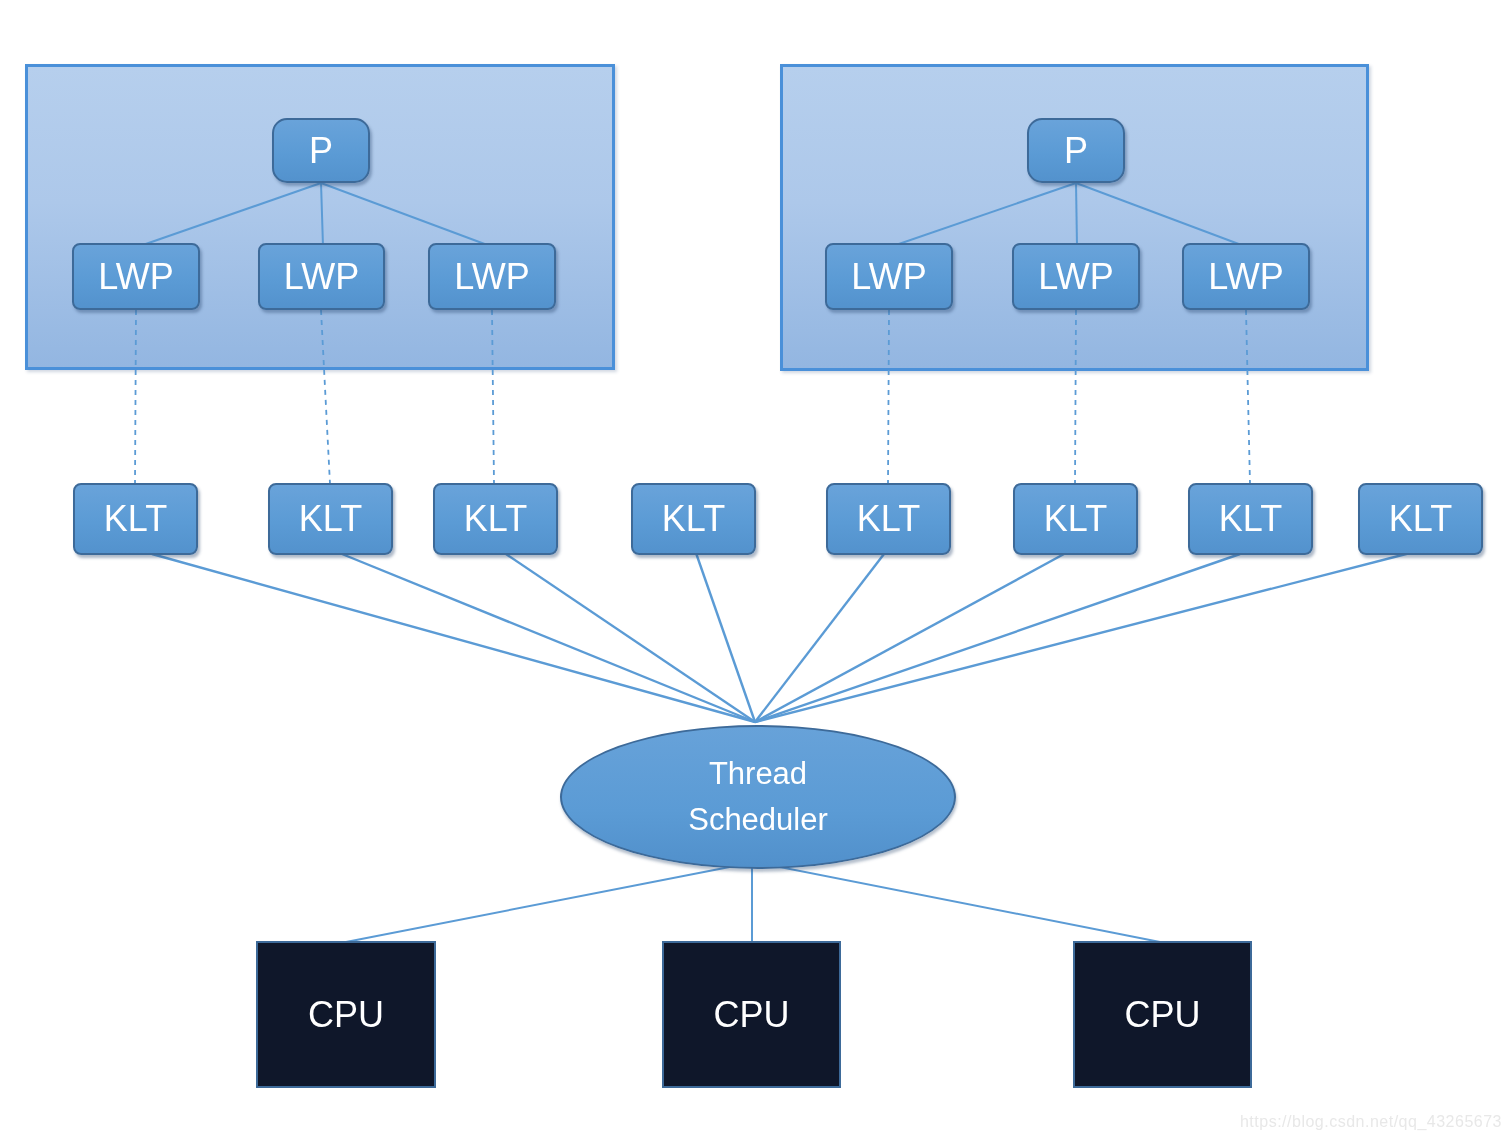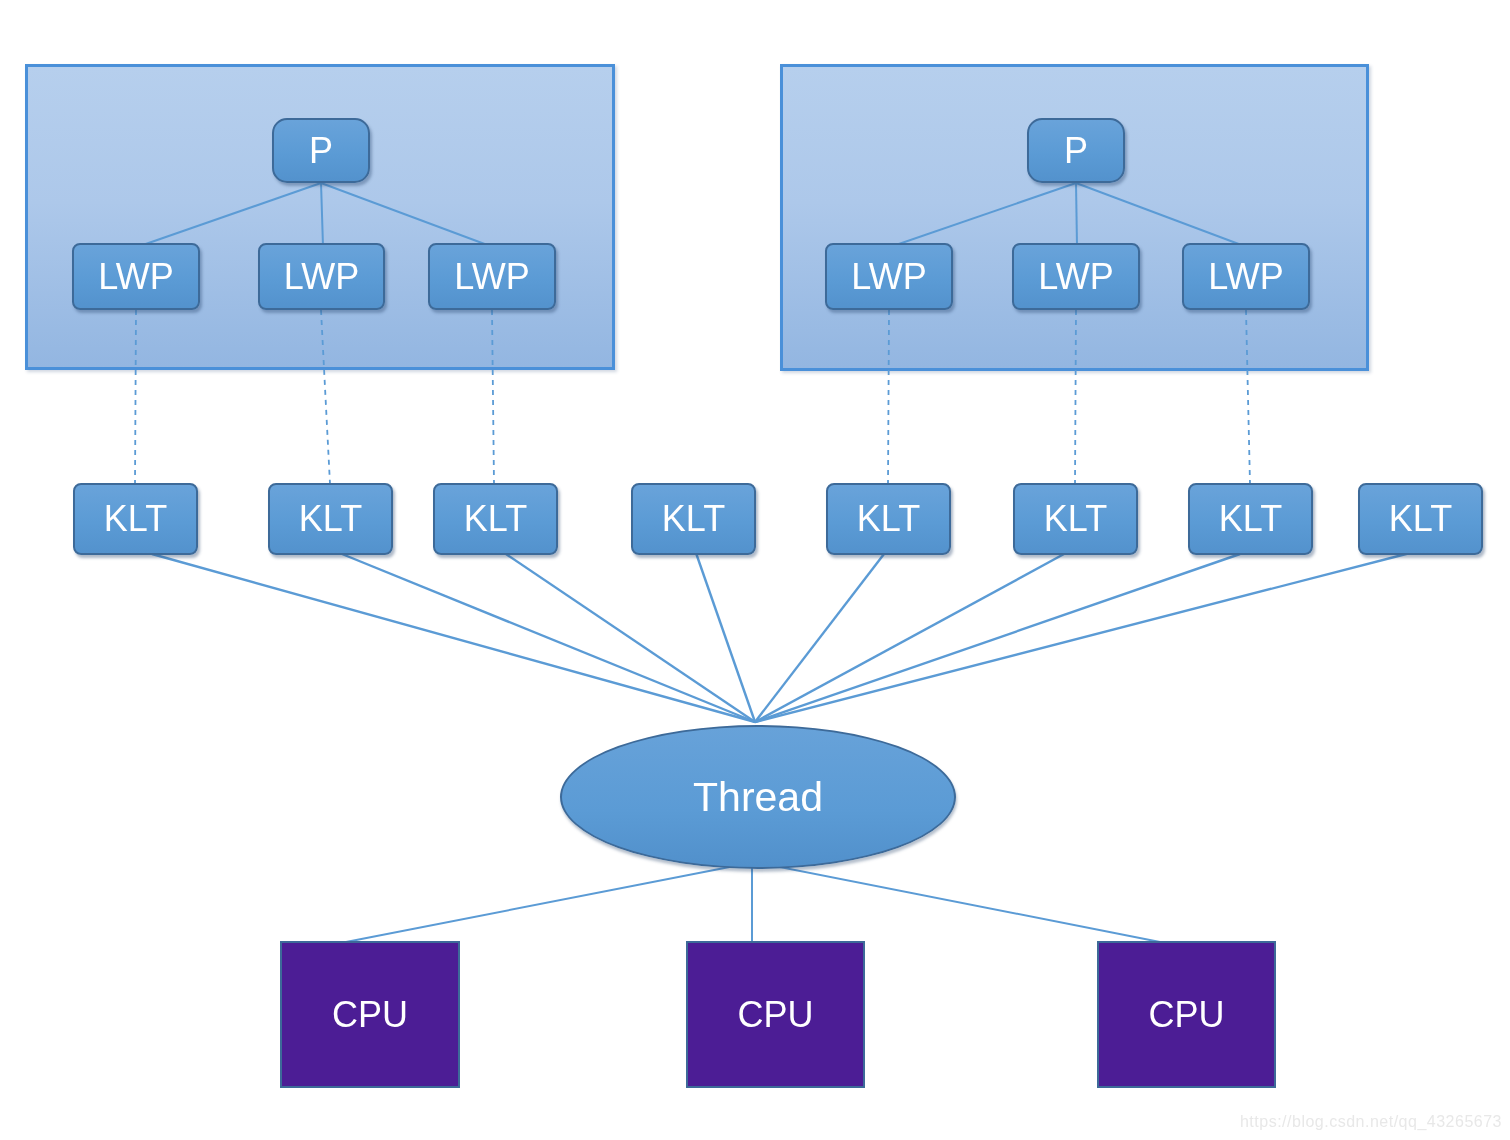--- a/index.html
+++ b/index.html
@@ -49,43 +49,42 @@
   
   .ellipse {
     position: absolute;
     left: 560px; top: 725px;
     width: 396px; height: 144px;
     background: linear-gradient(180deg, #67a2d9 0%, #5b9bd5 60%, #5190cb 100%);
     border: 2.5px solid #3d6a99;
     border-radius: 50%;
     box-sizing: border-box;
     color: #ffffff;
-    font-size: 41px;
+    font-size: 31px;
     line-height: 46px;
     display: flex;
     flex-direction: column;
     align-items: center;
     justify-content: center;
     text-align: center;
     box-shadow: 1px 3px 3px rgba(42, 72, 110, 0.35);
   }
   
   .cpu {
     position: absolute;
     top: 941px;
     width: 180px; height: 147px;
-    background: #4c1d95;
+    background: #0f172a;
     border: 2.5px solid #3d6a99;
     box-sizing: border-box;
     color: #ffffff;
     font-size: 36px;
     display: flex;
     align-items: center;
     justify-content: center;
-    margin-left: 24px;
   }
   .watermark {
     position: absolute;
     top: 1113px;
     right: 8px;
     font-size: 16px;
     letter-spacing: 0.5px;
     color: #e8e8e8;
   }
 </style>
@@ -151,20 +150,21 @@
   <div class="node" style="left:268px; top:483px; width:125px; height:72px;">KLT</div>
   <div class="node" style="left:433px; top:483px; width:125px; height:72px;">KLT</div>
   <div class="node" style="left:631px; top:483px; width:125px; height:72px;">KLT</div>
   <div class="node" style="left:826px; top:483px; width:125px; height:72px;">KLT</div>
   <div class="node" style="left:1013px; top:483px; width:125px; height:72px;">KLT</div>
   <div class="node" style="left:1188px; top:483px; width:125px; height:72px;">KLT</div>
   <div class="node" style="left:1358px; top:483px; width:125px; height:72px;">KLT</div>
 
   <div class="ellipse">
     <div>Thread</div>
+    <div>Scheduler</div>
   </div>
 
   <div class="cpu" style="left:256px;">CPU</div>
   <div class="cpu" style="left:662px; width:179px;">CPU</div>
   <div class="cpu" style="left:1073px; width:179px;">CPU</div>
 
   <div class="watermark">https://blog.csdn.net/qq_43265673</div>
 
 </div>
 

